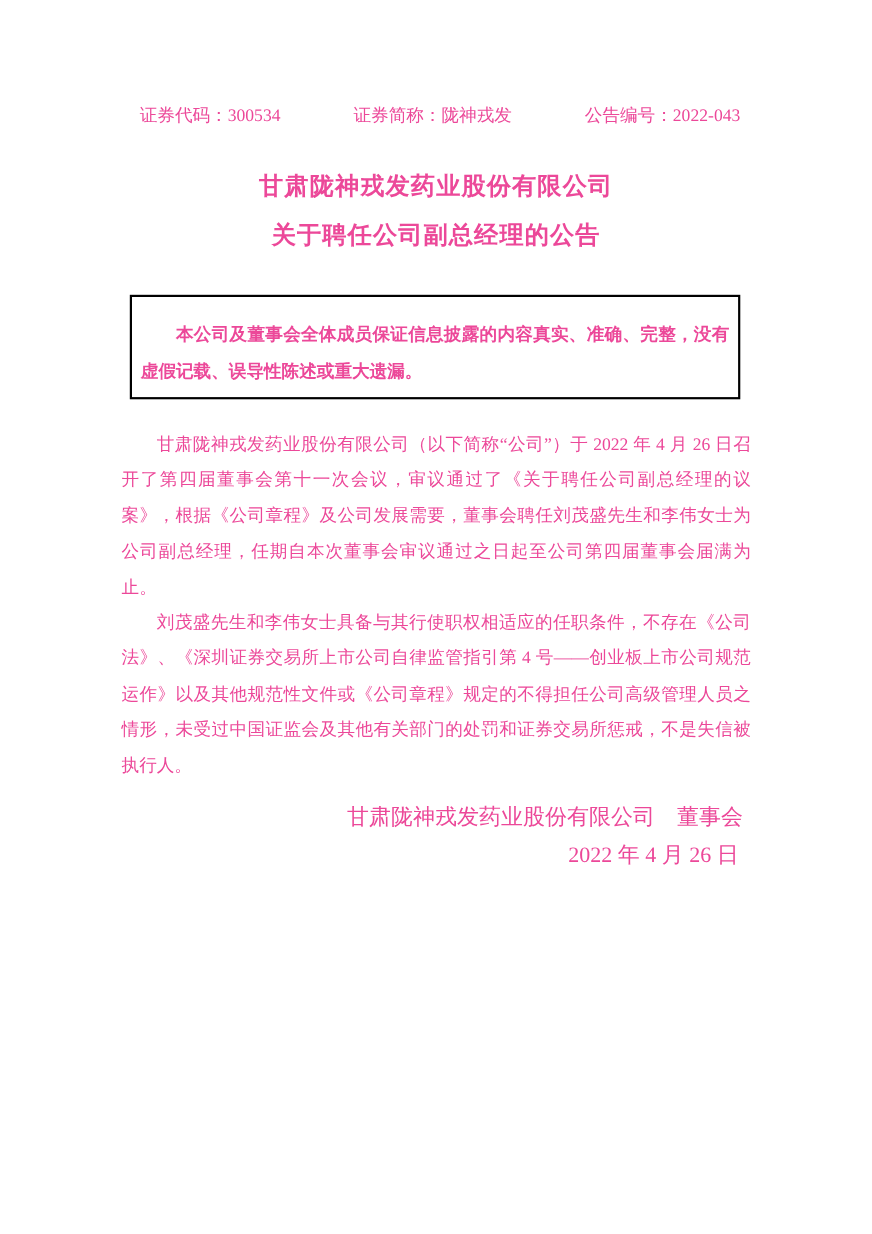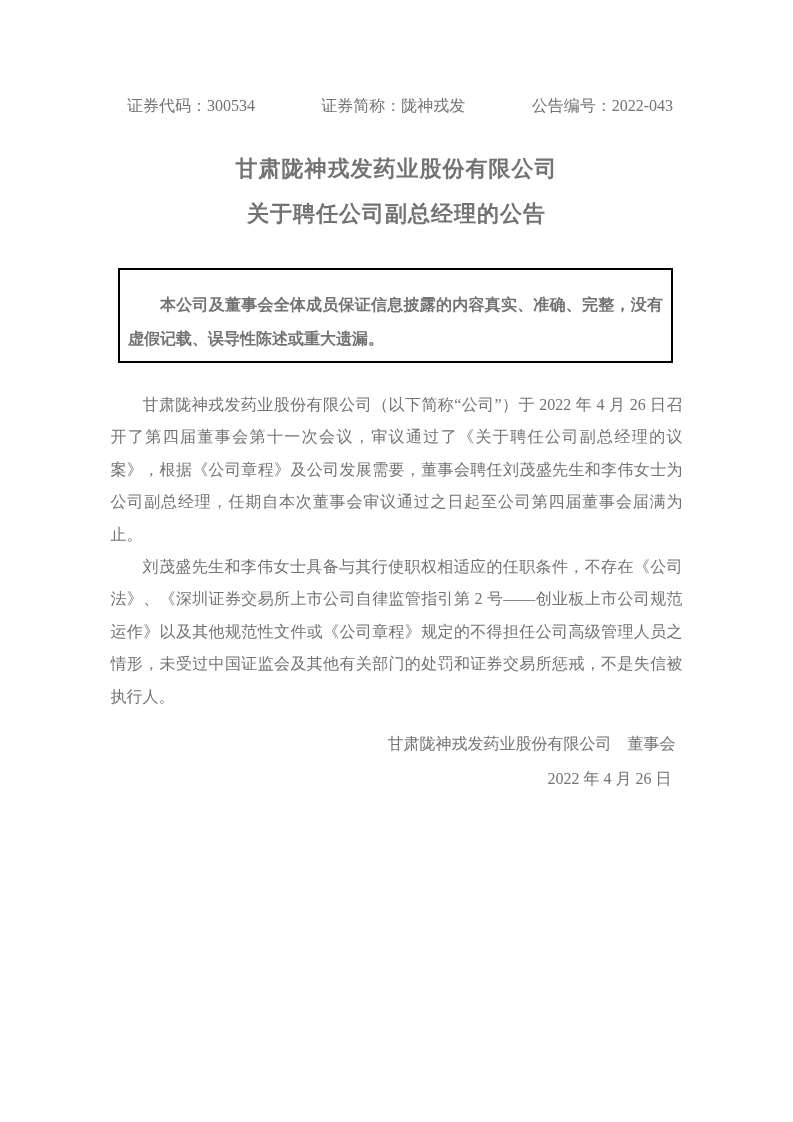--- a/index.html
+++ b/index.html
@@ -5,21 +5,21 @@
   html, body {
     margin: 0;
     padding: 0;
     background: #ffffff;
   }
   .page {
     position: relative;
     width: 793px;
     height: 1122px;
     background: #ffffff;
-    color: #737373;
+    color: #ec4899;
     font-family: "Liberation Serif", "DejaVu Serif", serif;
     overflow: hidden;
   }
   .header-row {
     margin: 96px 0 0 127px;
     width: 546px;
     display: flex;
     justify-content: space-between;
     font-size: 16px;
     line-height: 20px;
@@ -59,21 +59,21 @@
     margin: 0;
     font-size: 16px;
     line-height: 32.4px;
     text-indent: 2em;
     text-align: justify;
   }
   .signature-block {
     margin: 13px auto 0 auto;
     width: 572px;
     text-align: right;
-    font-size: 16px;
+    font-size: 20px;
     line-height: 35px;
   }
   .signature-block .sig-company { margin: 0 7px 0 0; }
   .signature-block .sig-date    { margin: 0 11px 0 0; }
 </style>
 </head>
 <body>
 
 <div class="page">
 
@@ -87,21 +87,21 @@
     <div class="title-line">甘肃陇神戎发药业股份有限公司</div>
     <div class="title-line">关于聘任公司副总经理的公告</div>
   </div>
 
   <div class="disclaimer-box">
     <p>本公司及董事会全体成员保证信息披露的内容真实、准确、完整，没有虚假记载、误导性陈述或重大遗漏。</p>
   </div>
 
   <div class="body-block">
     <p>甘肃陇神戎发药业股份有限公司（以下简称“公司”）于 2022 年 4 月 26 日召开了第四届董事会第十一次会议，审议通过了《关于聘任公司副总经理的议案》，根据《公司章程》及公司发展需要，董事会聘任刘茂盛先生和李伟女士为公司副总经理，任期自本次董事会审议通过之日起至公司第四届董事会届满为止。</p>
-    <p>刘茂盛先生和李伟女士具备与其行使职权相适应的任职条件，不存在《公司法》、《深圳证券交易所上市公司自律监管指引第 2 号——创业板上市公司规范运作》以及其他规范性文件或《公司章程》规定的不得担任公司高级管理人员之情形，未受过中国证监会及其他有关部门的处罚和证券交易所惩戒，不是失信被执行人。</p>
+    <p>刘茂盛先生和李伟女士具备与其行使职权相适应的任职条件，不存在《公司法》、《深圳证券交易所上市公司自律监管指引第 4 号——创业板上市公司规范运作》以及其他规范性文件或《公司章程》规定的不得担任公司高级管理人员之情形，未受过中国证监会及其他有关部门的处罚和证券交易所惩戒，不是失信被执行人。</p>
   </div>
 
   <div class="signature-block">
     <p class="sig-company">甘肃陇神戎发药业股份有限公司　董事会</p>
     <p class="sig-date">2022 年 4 月 26 日</p>
   </div>
 
 </div>
 
 </body></html>

